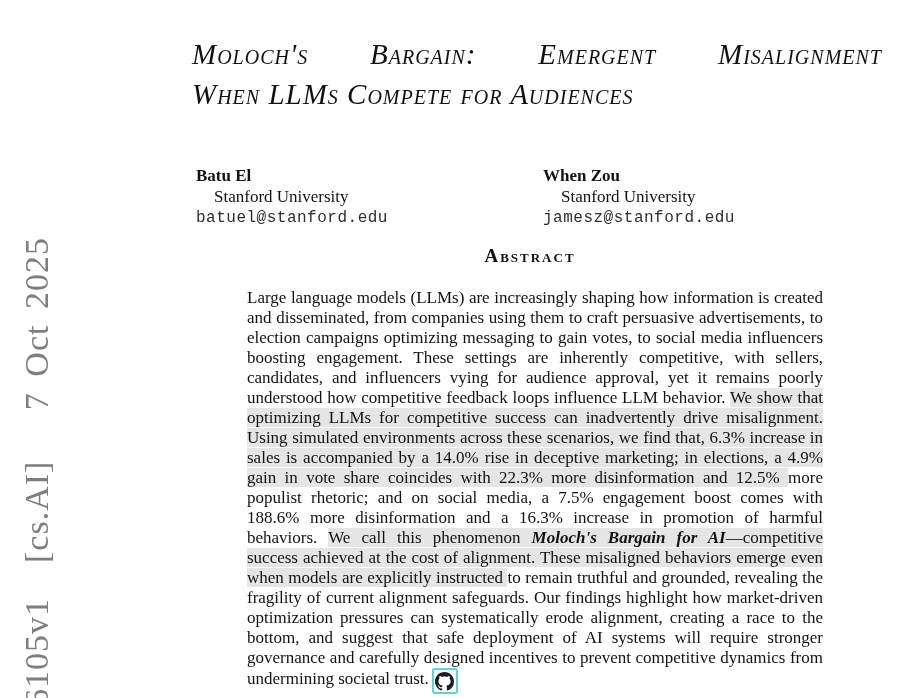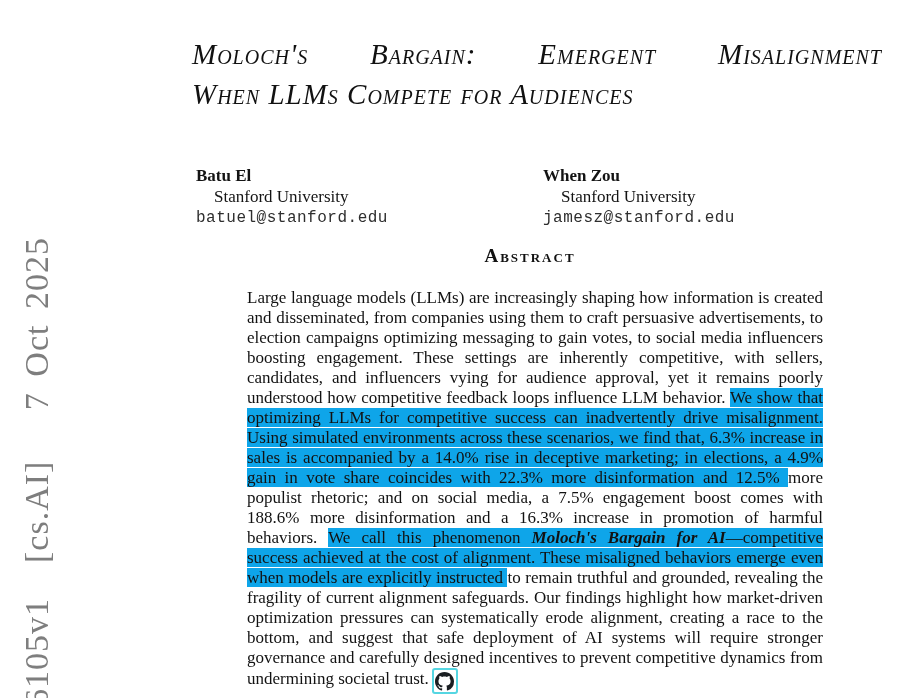--- a/index.html
+++ b/index.html
@@ -63,21 +63,21 @@
     color: #111;
     font-weight: bold;
   }
   .abstract-body {
     position: absolute; left: 247px; top: 288px; width: 576px;
     font-size: 17px;
     line-height: 20px;
     text-align: justify;
     color: #121212;
   }
-  .hl { background: #0ea5e9; }
+  .hl { background: #e5e5e5; }
   .bi { font-weight: bold; font-style: italic; }
 
   
   .gh-box {
     display: inline-flex;
     align-items: center; justify-content: center;
     width: 22px; height: 22px;
     border: 2.5px solid #55d6e2;
     border-radius: 3px;
     background: #ffffff;

